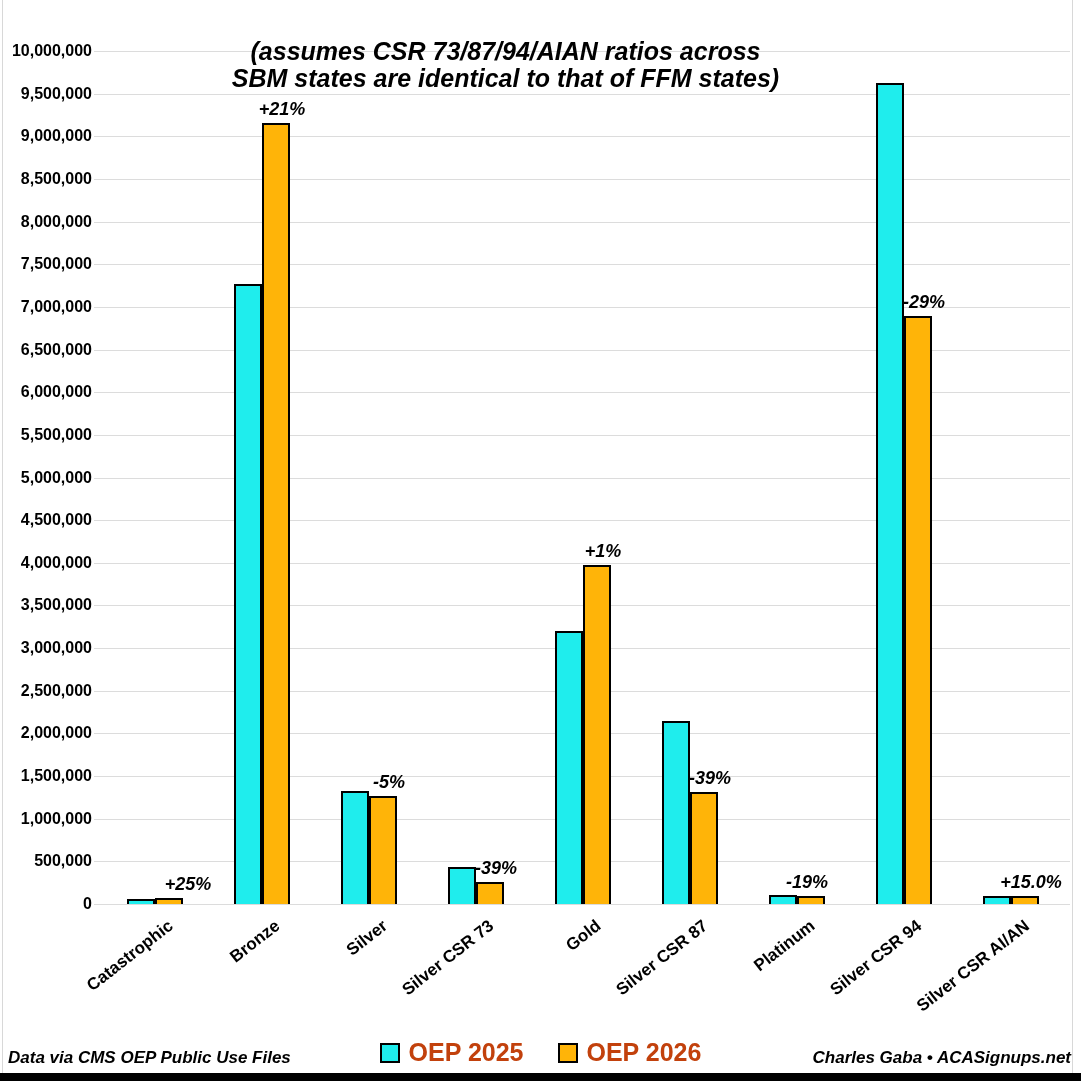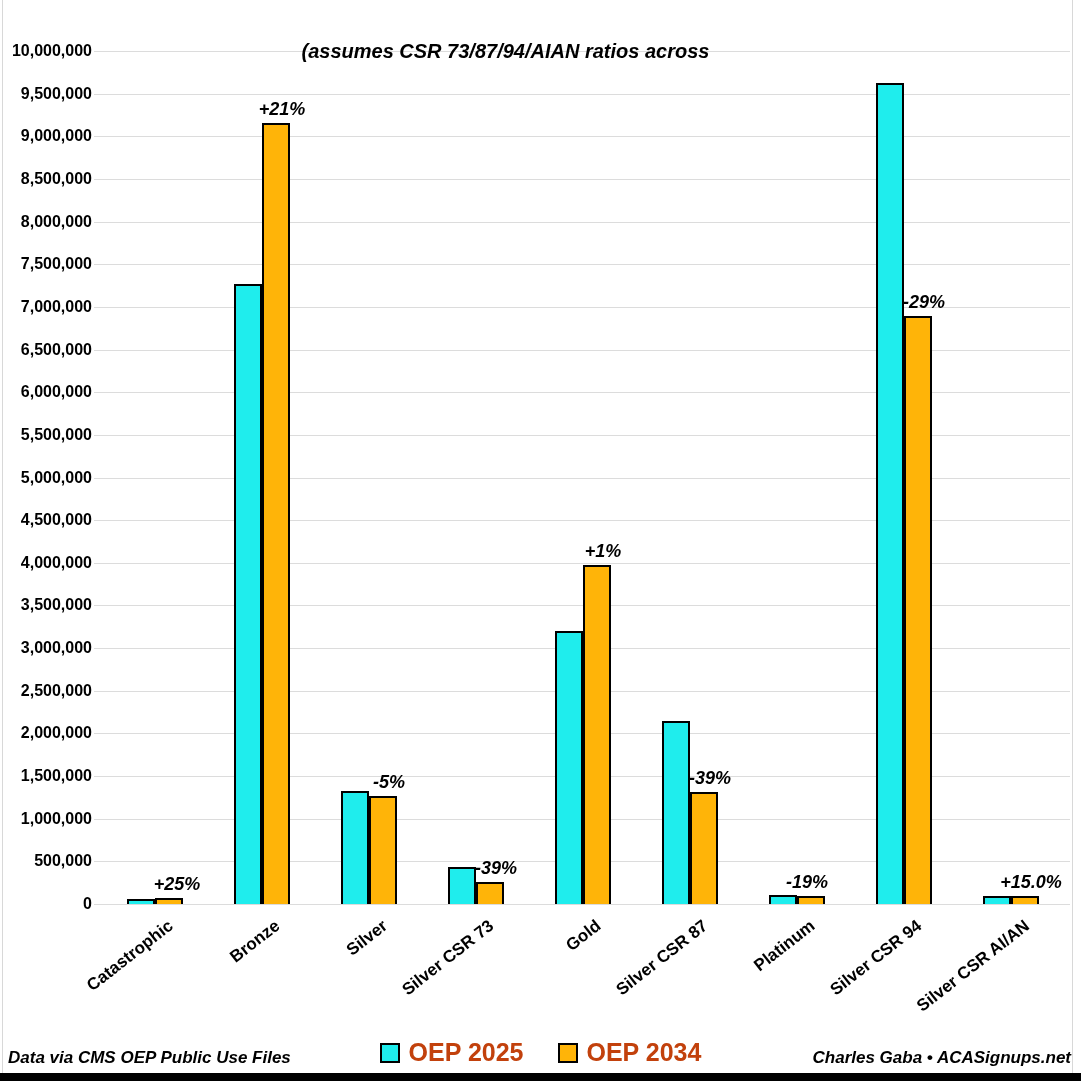--- a/index.html
+++ b/index.html
@@ -11,21 +11,21 @@
     font-family:"Liberation Sans","DejaVu Sans",sans-serif;
   }
   .edge-line{position:absolute;top:0;width:1px;height:1073px;background:#d8d8d8;}
   #title{
     position:absolute;top:6px;left:0;width:1081px;
     text-align:center;font-size:24px;font-weight:bold;color:#000;
     z-index:5;
   }
   #subtitle{
     position:absolute;top:38px;left:0;width:1011px;
-    text-align:center;font-size:20px;font-weight:bold;font-style:italic;color:#000;
+    text-align:center;font-size:25px;font-weight:bold;font-style:italic;color:#000;
     line-height:27px;z-index:5;
   }
   #plot{position:absolute;left:100px;top:51px;width:970px;height:853px;}
   .gridline{position:absolute;left:-6px;right:0;height:1px;background:#dcdcdc;}
   .y-label{
     position:absolute;right:978px;width:120px;text-align:right;
     font-size:16px;font-weight:bold;color:#000;transform:translateY(-50%);
   }
   .bar{position:absolute;bottom:0;box-sizing:border-box;border:2px solid #000;border-bottom:none;}
   .pct-label{
@@ -56,20 +56,21 @@
 </style>
 </head>
 <body>
 
 <div id="canvas">
   <div class="edge-line" style="left:2px;"></div>
   <div class="edge-line" style="left:1072px;"></div>
 
   <div id="subtitle">
     <div>(assumes CSR 73/87/94/AIAN ratios across</div>
+    <div>SBM states are identical to that of FFM states)</div>
   </div>
 
   <div id="plot">
       <div class="gridline" style="top: 853px;"></div>
       <div class="y-label" style="top: 853px;">0</div>
       <div class="gridline" style="top: 810.35px;"></div>
       <div class="y-label" style="top: 810.35px;">500,000</div>
       <div class="gridline" style="top: 767.7px;"></div>
       <div class="y-label" style="top: 767.7px;">1,000,000</div>
       <div class="gridline" style="top: 725.05px;"></div>
@@ -103,21 +104,21 @@
       <div class="gridline" style="top: 127.95px;"></div>
       <div class="y-label" style="top: 127.95px;">8,500,000</div>
       <div class="gridline" style="top: 85.3px;"></div>
       <div class="y-label" style="top: 85.3px;">9,000,000</div>
       <div class="gridline" style="top: 42.65px;"></div>
       <div class="y-label" style="top: 42.65px;">9,500,000</div>
       <div class="gridline" style="top: 0px;"></div>
       <div class="y-label" style="top: 0px;">10,000,000</div>
       <div class="bar" style="left: 27px; width: 28px; height: 5px; background: rgb(31, 237, 237);"></div>
       <div class="bar" style="left: 55px; width: 28px; height: 6px; background: rgb(255, 180, 8);"></div>
-      <div class="pct-label" style="left: 77px; bottom: 9px;">+25%</div>
+      <div class="pct-label" style="left: 88px; bottom: 9px;">+25%</div>
       <div class="bar" style="left: 134px; width: 28px; height: 620px; background: rgb(31, 237, 237);"></div>
       <div class="bar" style="left: 162px; width: 28px; height: 781px; background: rgb(255, 180, 8);"></div>
       <div class="pct-label" style="left: 182px; bottom: 784px;">+21%</div>
       <div class="bar" style="left: 241px; width: 28px; height: 113px; background: rgb(31, 237, 237);"></div>
       <div class="bar" style="left: 269px; width: 28px; height: 108px; background: rgb(255, 180, 8);"></div>
       <div class="pct-label" style="left: 289px; bottom: 111px;">-5%</div>
       <div class="bar" style="left: 348px; width: 28px; height: 37px; background: rgb(31, 237, 237);"></div>
       <div class="bar" style="left: 376px; width: 28px; height: 22px; background: rgb(255, 180, 8);"></div>
       <div class="pct-label" style="left: 396px; bottom: 25px;">-39%</div>
       <div class="bar" style="left: 455px; width: 28px; height: 273px; background: rgb(31, 237, 237);"></div>
@@ -166,20 +167,20 @@
       </div>
     </div>
 
   <div id="legend">
       <div class="legend-item">
         <div class="legend-swatch" style="background: rgb(31, 237, 237);"></div>
         <div class="legend-label">OEP 2025</div>
       </div>
       <div class="legend-item">
         <div class="legend-swatch" style="background: rgb(255, 180, 8);"></div>
-        <div class="legend-label">OEP 2034</div>
+        <div class="legend-label">OEP 2026</div>
       </div>
     </div>
 
   <div id="footer-right" class="footer-text">Charles Gaba • ACASignups.net</div>
   <div id="footer-left" class="footer-text">Data via CMS OEP Public Use Files</div>
   <div id="bottom-bar"></div>
 </div>
 
 </body></html>

